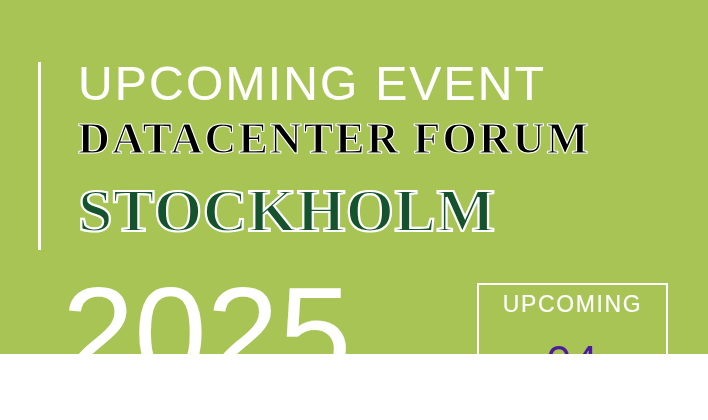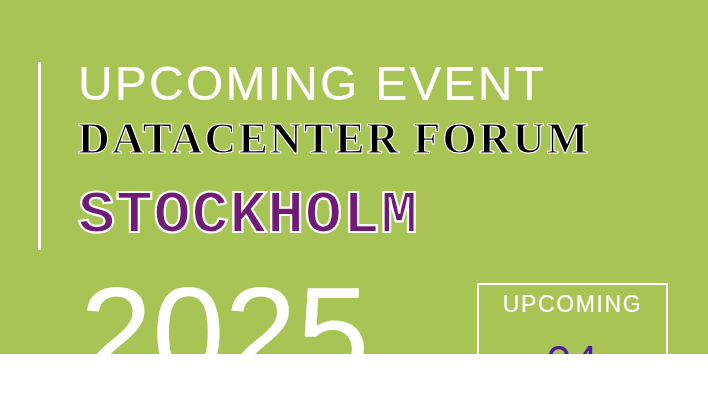--- a/index.html
+++ b/index.html
@@ -55,35 +55,35 @@
     font-weight: 700;
     font-size: 44px;
     line-height: 58px;
     letter-spacing: 2.1px;
     color: #000000;
     white-space: nowrap;
     -webkit-text-stroke: 1.1px #ffffff;
   }
 
   .line-city {
-    font-family: Liberation Mono, monospace;
+    font-family: Liberation Serif, serif;
     font-weight: 700;
     font-size: 62px;
     line-height: 70px;
     letter-spacing: 0.6px;
-    color: #701a75;
+    color: #14532d;
     white-space: nowrap;
     -webkit-text-stroke: 2.2px #ffffff;
-    margin-top: 13px;
+    margin-top: 7px;
   }
 
   
   #year-text {
     position: absolute;
-    left: 80px;
+    left: 62px;
     top: 268px;
     font-family: "Liberation Sans", sans-serif;
     font-weight: 300;
     font-size: 130px;
     line-height: 130px;
     letter-spacing: 0px;
     color: #ffffff;
     white-space: nowrap;
     -webkit-text-stroke: 0.1px #ffffff;
   }

